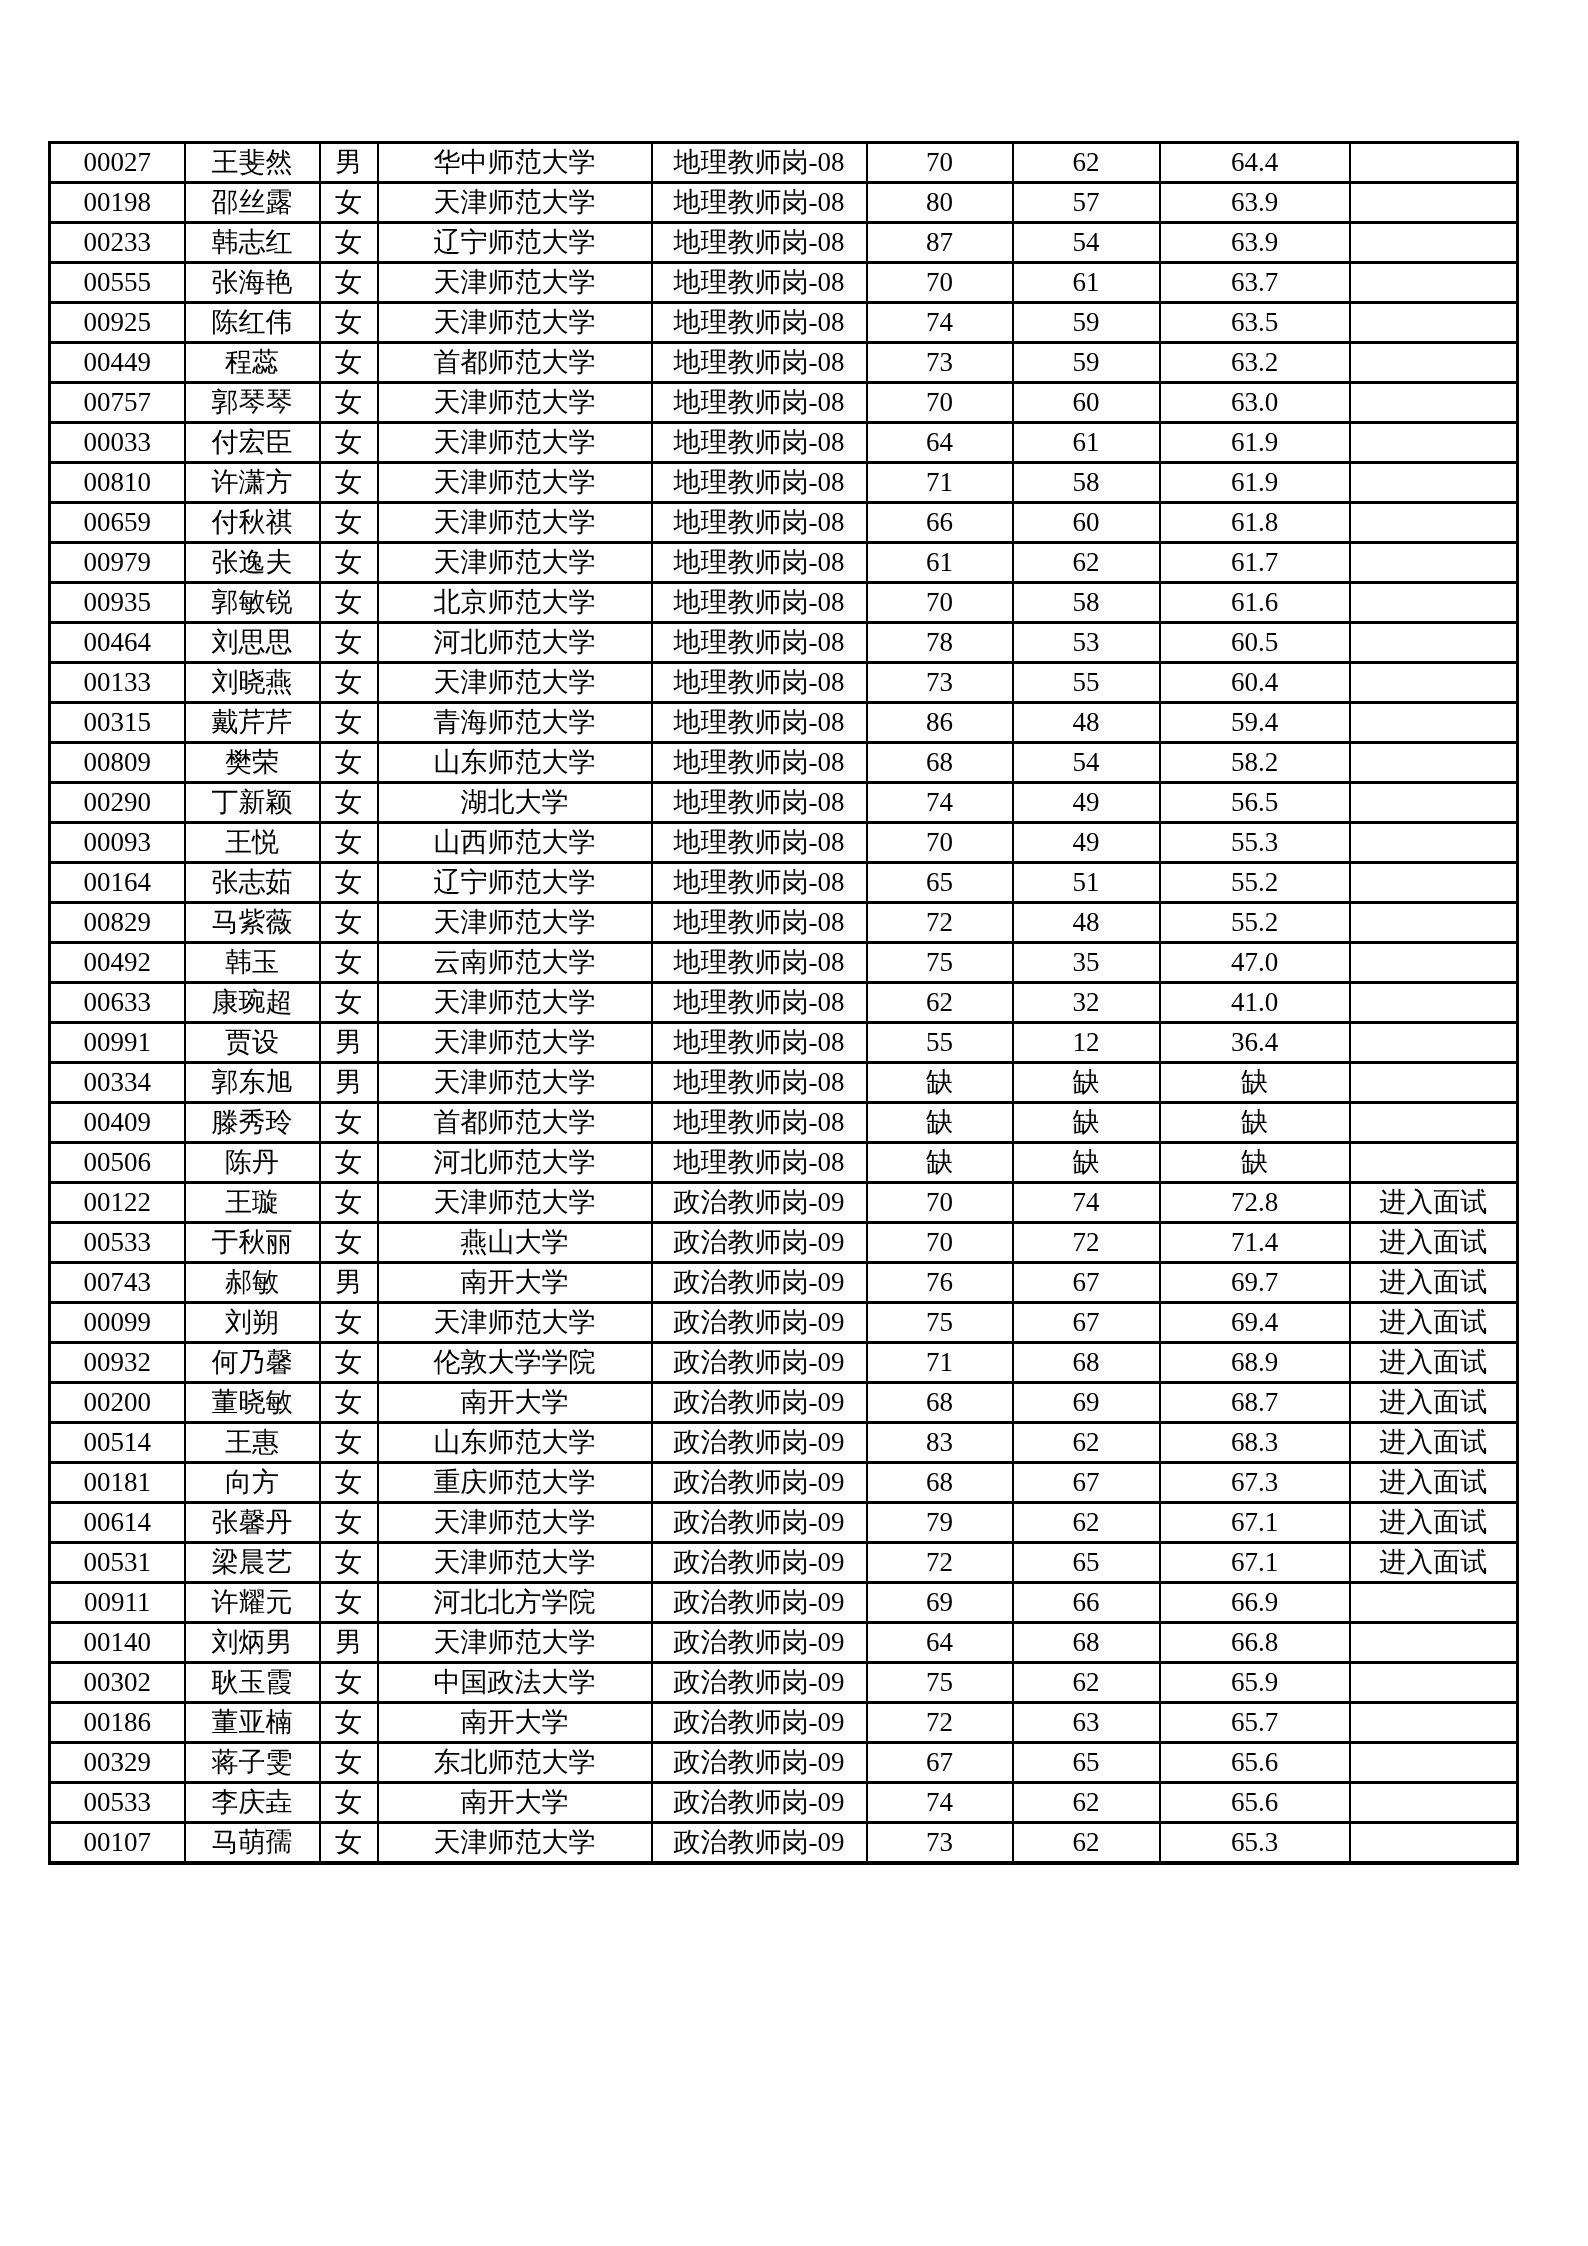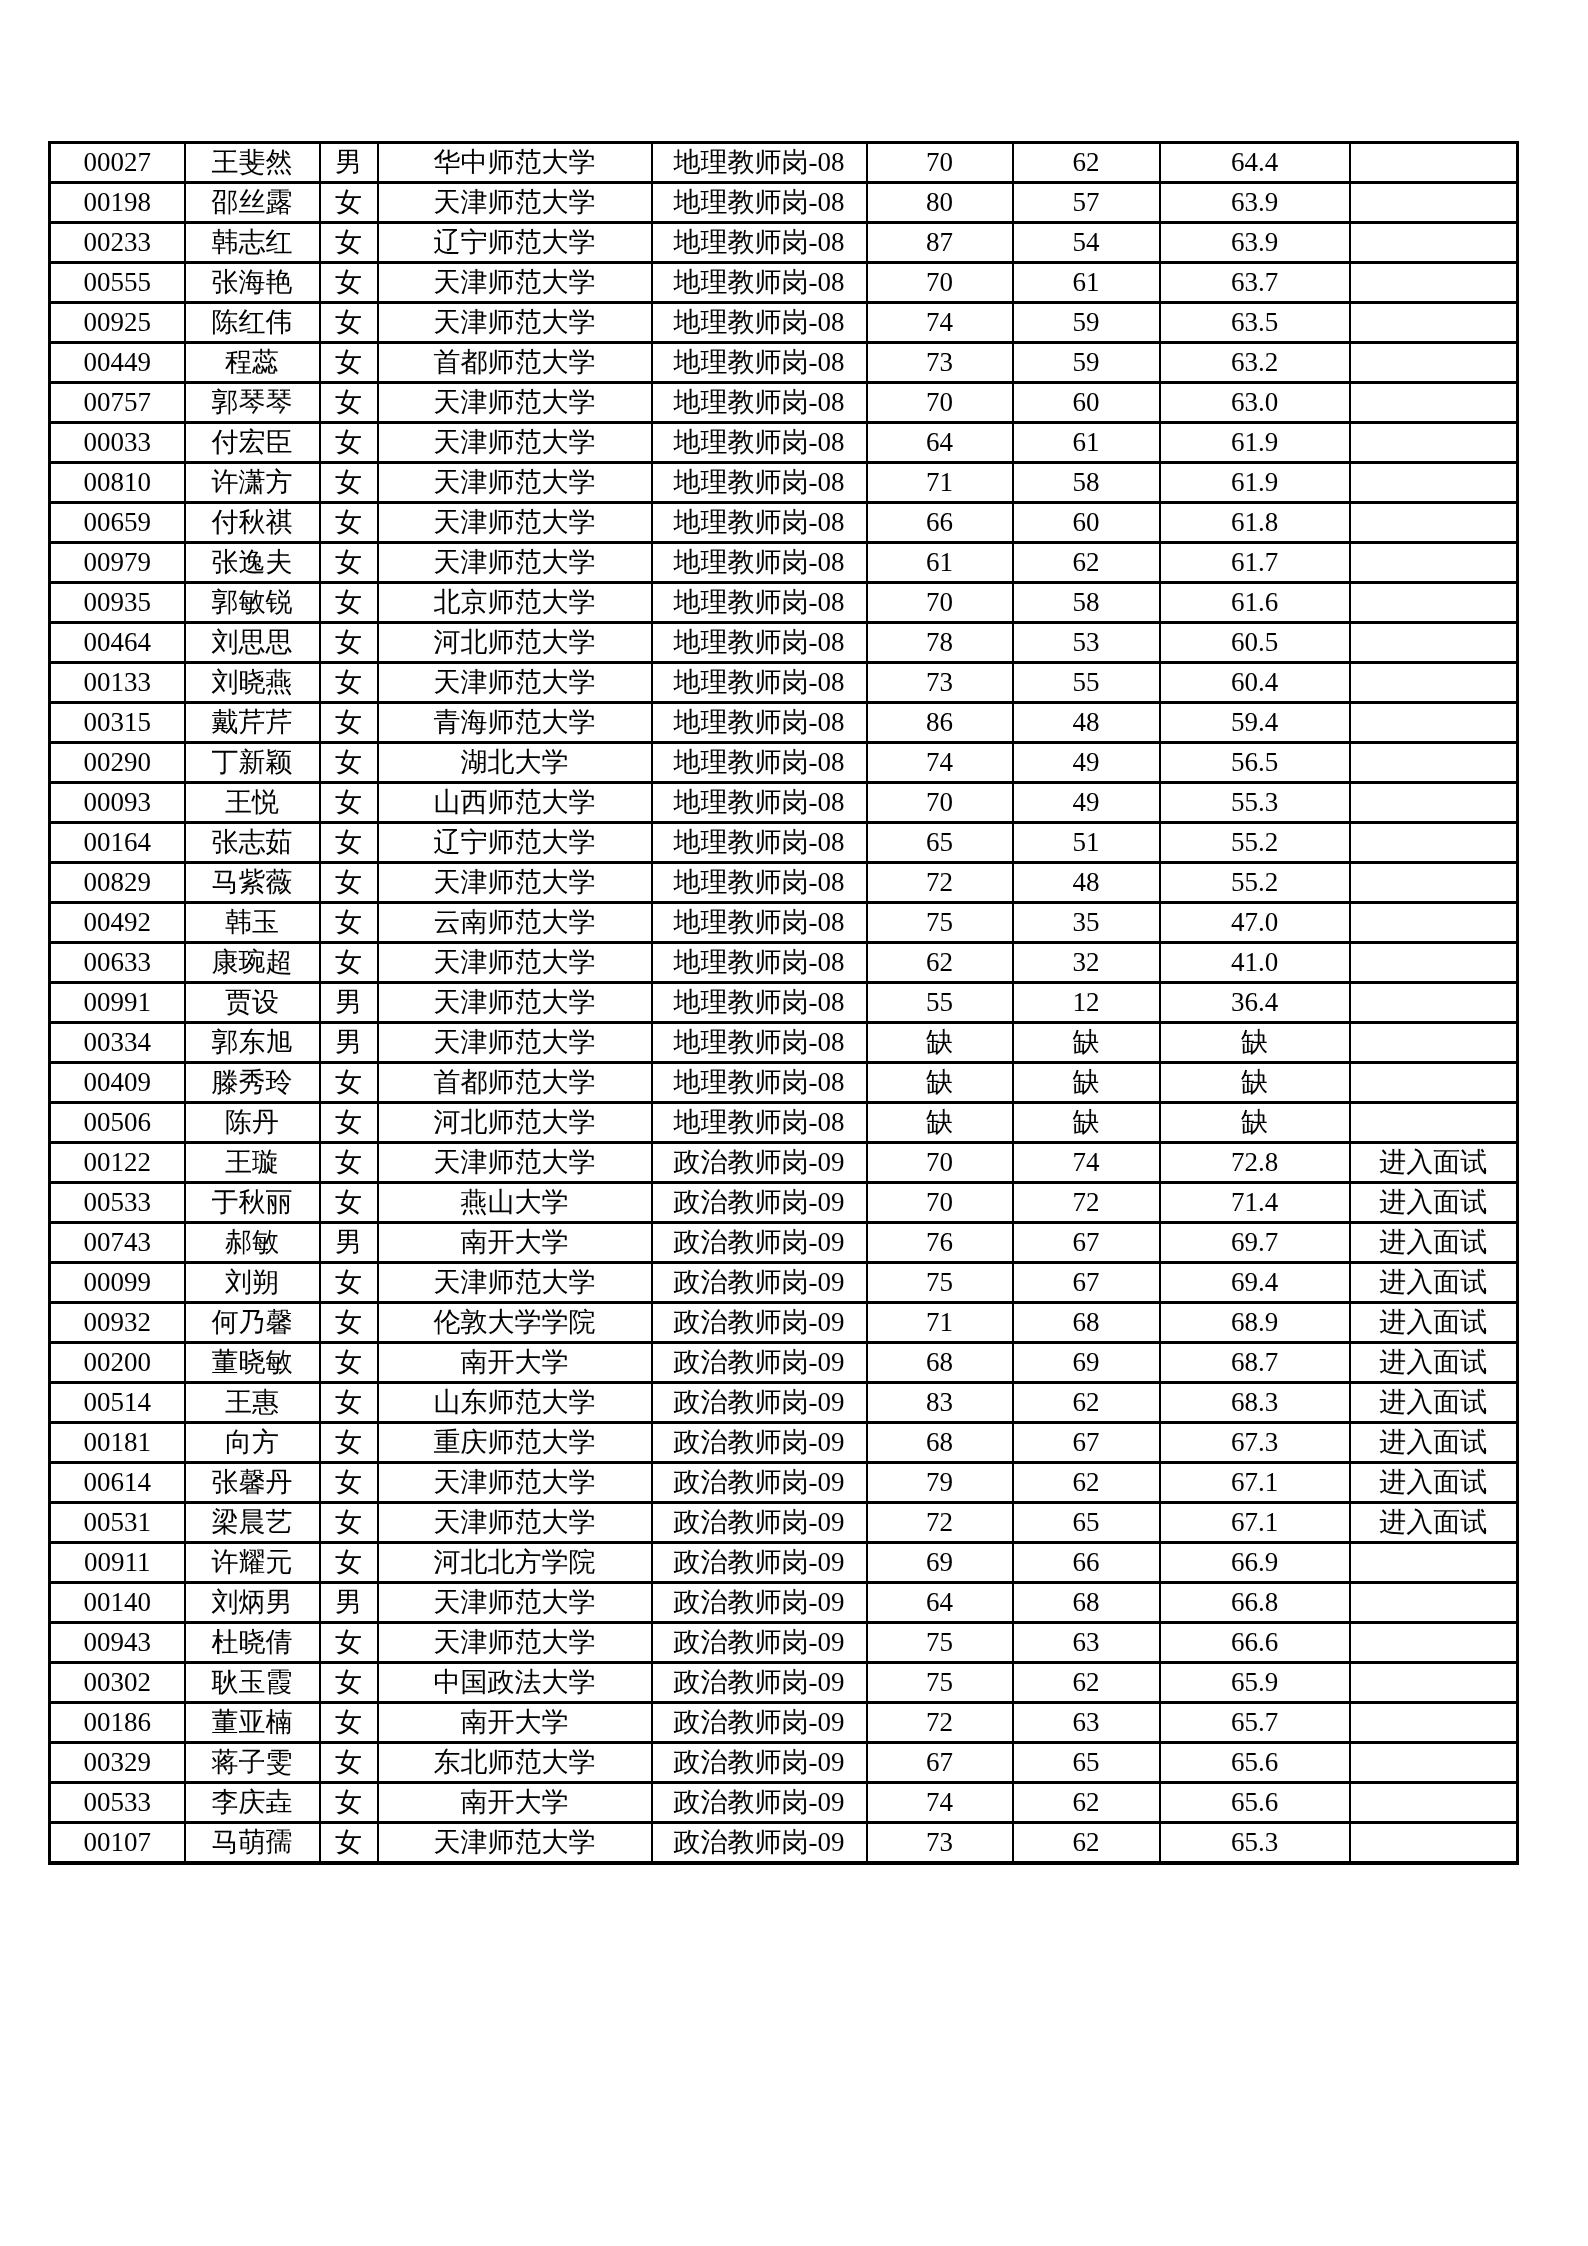--- a/index.html
+++ b/index.html
@@ -227,20 +227,31 @@
           <td>戴芹芹</td>
           <td>女</td>
           <td>青海师范大学</td>
           <td>地理教师岗-08</td>
           <td>86</td>
           <td>48</td>
           <td>59.4</td>
           <td></td>
         </tr>
         <tr>
+          <td>00809</td>
+          <td>樊荣</td>
+          <td>女</td>
+          <td>山东师范大学</td>
+          <td>地理教师岗-08</td>
+          <td>68</td>
+          <td>54</td>
+          <td>58.2</td>
+          <td></td>
+        </tr>
+        <tr>
           <td>00290</td>
           <td>丁新颖</td>
           <td>女</td>
           <td>湖北大学</td>
           <td>地理教师岗-08</td>
           <td>74</td>
           <td>49</td>
           <td>56.5</td>
           <td></td>
         </tr>
@@ -466,31 +477,20 @@
         </tr>
         <tr>
           <td>00140</td>
           <td>刘炳男</td>
           <td>男</td>
           <td>天津师范大学</td>
           <td>政治教师岗-09</td>
           <td>64</td>
           <td>68</td>
           <td>66.8</td>
-          <td></td>
-        </tr>
-        <tr>
-          <td>00943</td>
-          <td>杜晓倩</td>
-          <td>女</td>
-          <td>天津师范大学</td>
-          <td>政治教师岗-09</td>
-          <td>75</td>
-          <td>63</td>
-          <td>66.6</td>
           <td></td>
         </tr>
         <tr>
           <td>00302</td>
           <td>耿玉霞</td>
           <td>女</td>
           <td>中国政法大学</td>
           <td>政治教师岗-09</td>
           <td>75</td>
           <td>62</td>

